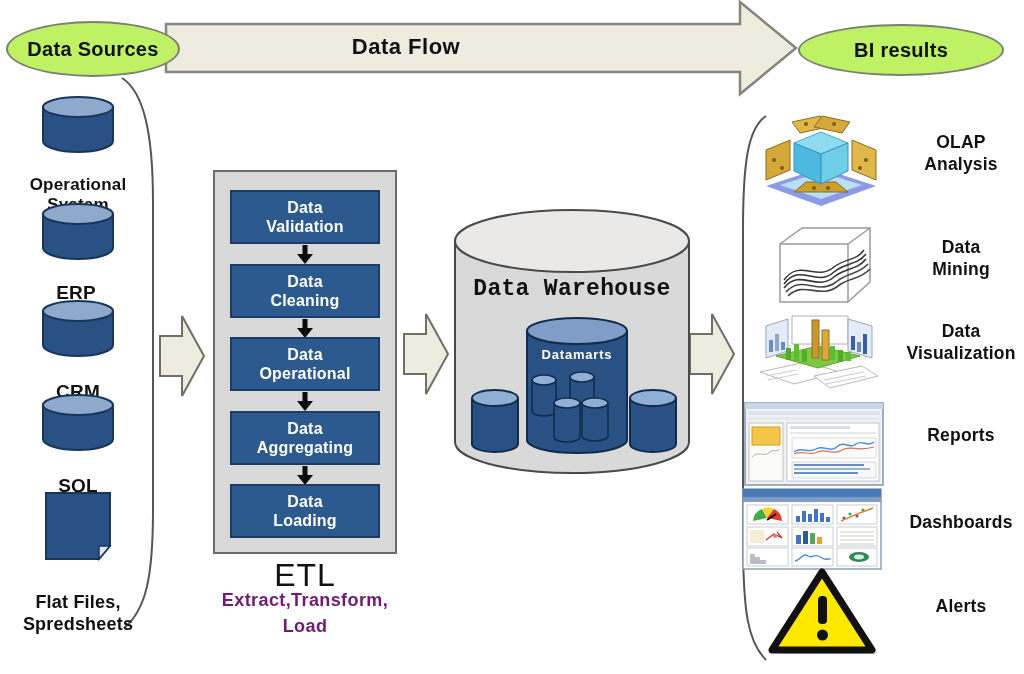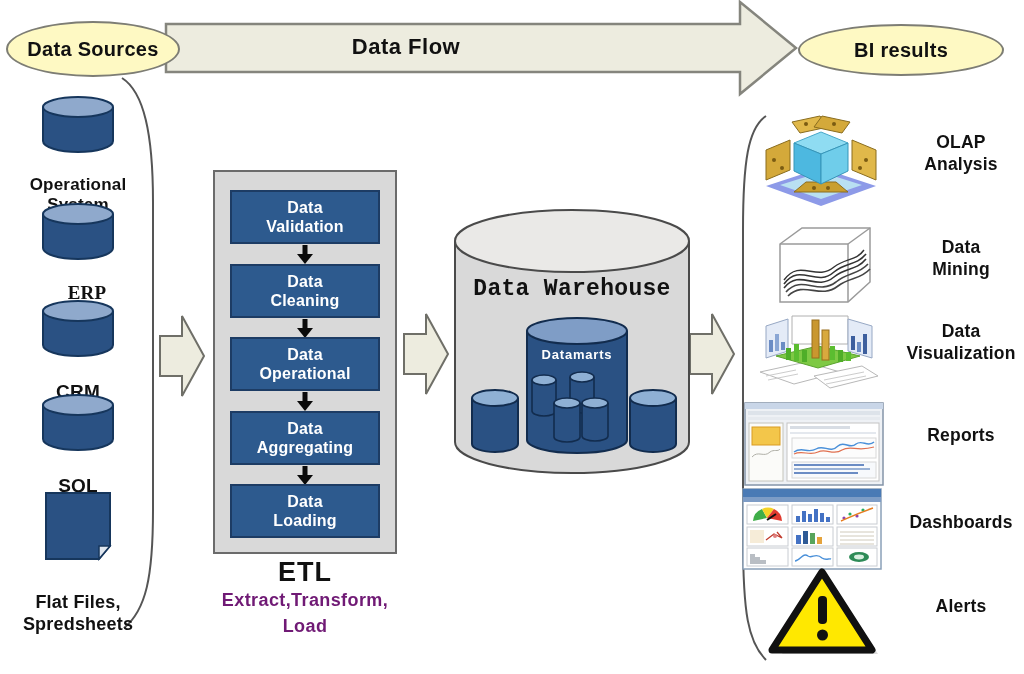--- a/index.html
+++ b/index.html
@@ -1,28 +1,28 @@
 <!DOCTYPE html>
 <html><head>
 <meta charset="utf-8">
 <style>
   html,body{margin:0;padding:0;background:#fff;}
   .stage{position:relative;width:1024px;height:674px;background:#ffffff;
          font-family:"Liberation Sans",sans-serif;overflow:hidden;color:#111;}
   .abs{position:absolute;}
-  .ellipse{border-radius:50%;background:#fef9c3;border:2px solid #7d7d74;
+  .ellipse{border-radius:50%;background:#bef264;border:2px solid #7d7d74;
            display:flex;align-items:center;justify-content:center;
            font-weight:bold;font-size:20px;letter-spacing:.3px;box-sizing:border-box;}
   .flow-label{font-weight:bold;font-size:22px;text-align:center;letter-spacing:.5px;}
   .src-label{font-weight:bold;font-size:17px;line-height:20px;text-align:center;letter-spacing:.2px;margin-top:24px;}
   .etl-panel{background:#d9d9d9;border:2px solid #6b6b6b;box-sizing:border-box;}
   .step-box{background:#2d5a8e;border:2px solid #1d3c64;color:#ffffff;font-weight:bold;
             font-size:16px;line-height:19px;display:flex;flex-direction:column;
             align-items:center;justify-content:center;text-align:center;box-sizing:border-box;letter-spacing:.2px;}
-  .etl-title{font-weight:bold;font-size:27px;text-align:center;letter-spacing:1px;}
+  .etl-title{font-weight:normal;font-size:32px;text-align:center;letter-spacing:1px;}
   .etl-sub{font-weight:bold;font-size:18px;line-height:26px;text-align:center;color:#701a75;letter-spacing:.4px;}
   .dw-title{font-weight:bold;font-size:23px;text-align:center;letter-spacing:.3px;font-family:Liberation Mono, monospace;}
   .datamarts-label{font-weight:bold;font-size:13px;color:#ffffff;text-align:center;letter-spacing:.8px;}
   .bi-label{font-weight:bold;font-size:17.5px;line-height:22px;text-align:center;letter-spacing:.2px;}
 </style>
 </head>
 <body>
 
 <div class="stage">
 
@@ -49,21 +49,21 @@
   </svg>
   <div class="abs src-label" style="left:3px;top:151px;width:150px;">
     <div>Operational</div>
     <div>System</div>
   </div>
 
   <svg class="abs" style="left:40px;top:203px;" width="76" height="58" viewBox="0 0 76 58">
     <path d="M3,11 V45 a35,11 0 0 0 70,0 V11" fill="#2a5183" stroke="#16365c" stroke-width="2"></path>
     <ellipse cx="38" cy="11" rx="35" ry="10" fill="#8fa9cc" stroke="#16365c" stroke-width="2"></ellipse>
   </svg>
-  <div class="abs src-label" style="left:12px;top:259px;width:150px;font-size:19px;font-family:Liberation Serif, serif;">
+  <div class="abs src-label" style="left:1px;top:259px;width:150px;font-size:19px;">
     <div>ERP</div>
   </div>
 
   <svg class="abs" style="left:40px;top:300px;" width="76" height="58" viewBox="0 0 76 58">
     <path d="M3,11 V45 a35,11 0 0 0 70,0 V11" fill="#2a5183" stroke="#16365c" stroke-width="2"></path>
     <ellipse cx="38" cy="11" rx="35" ry="10" fill="#8fa9cc" stroke="#16365c" stroke-width="2"></ellipse>
   </svg>
   <div class="abs src-label" style="left:3px;top:358px;width:150px;font-size:19px;">
     <div>CRM</div>
   </div>

